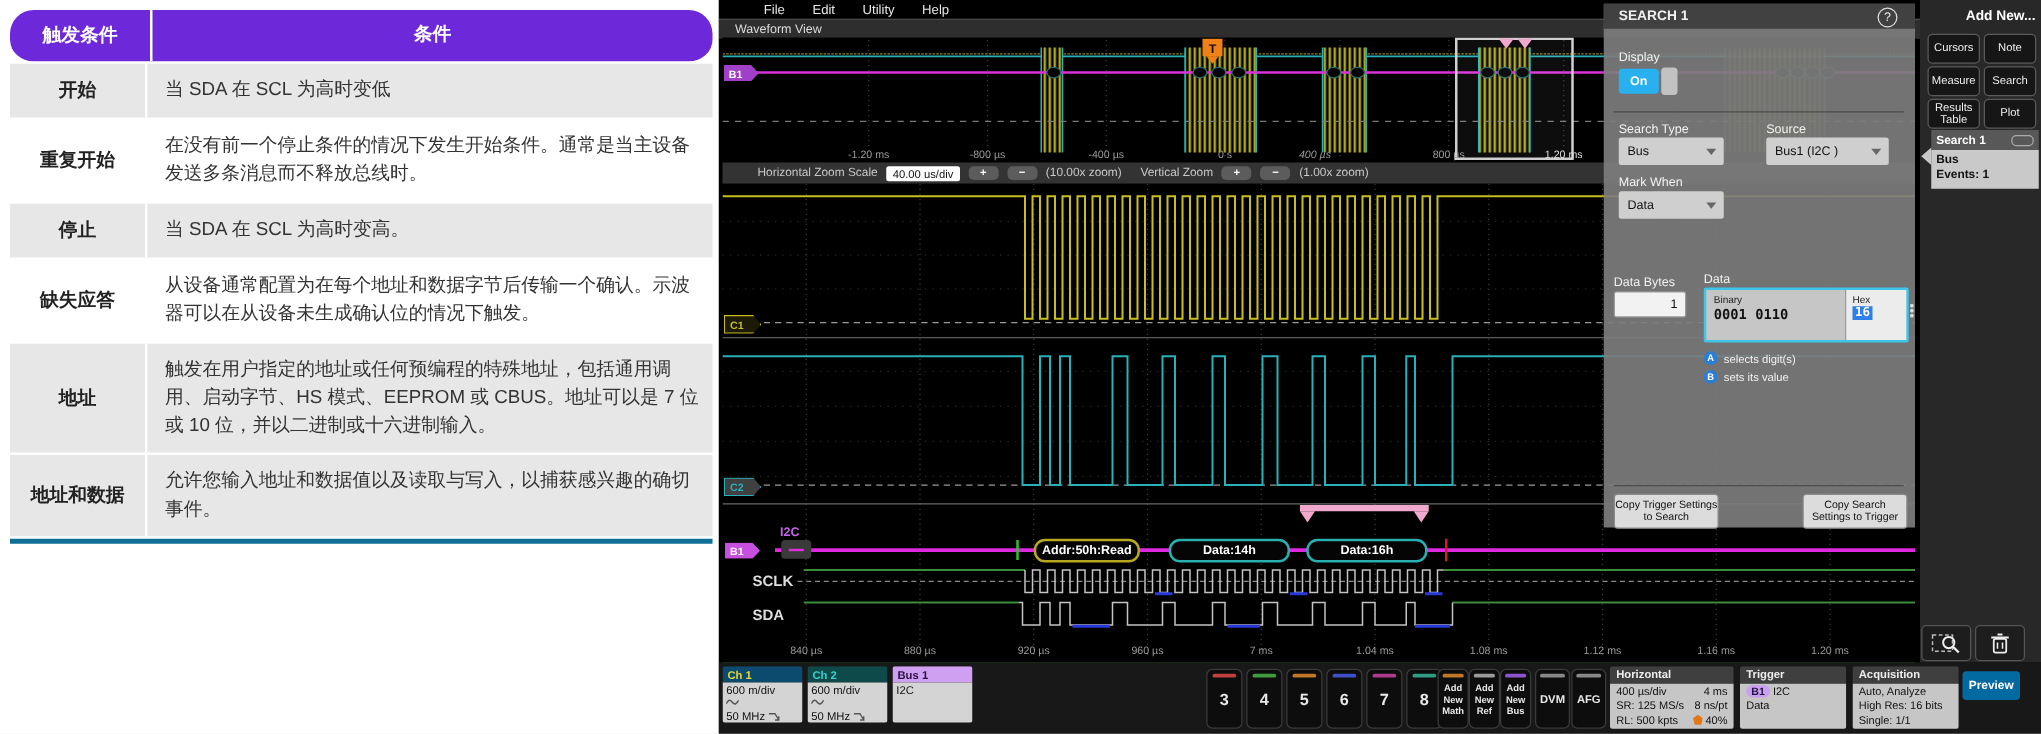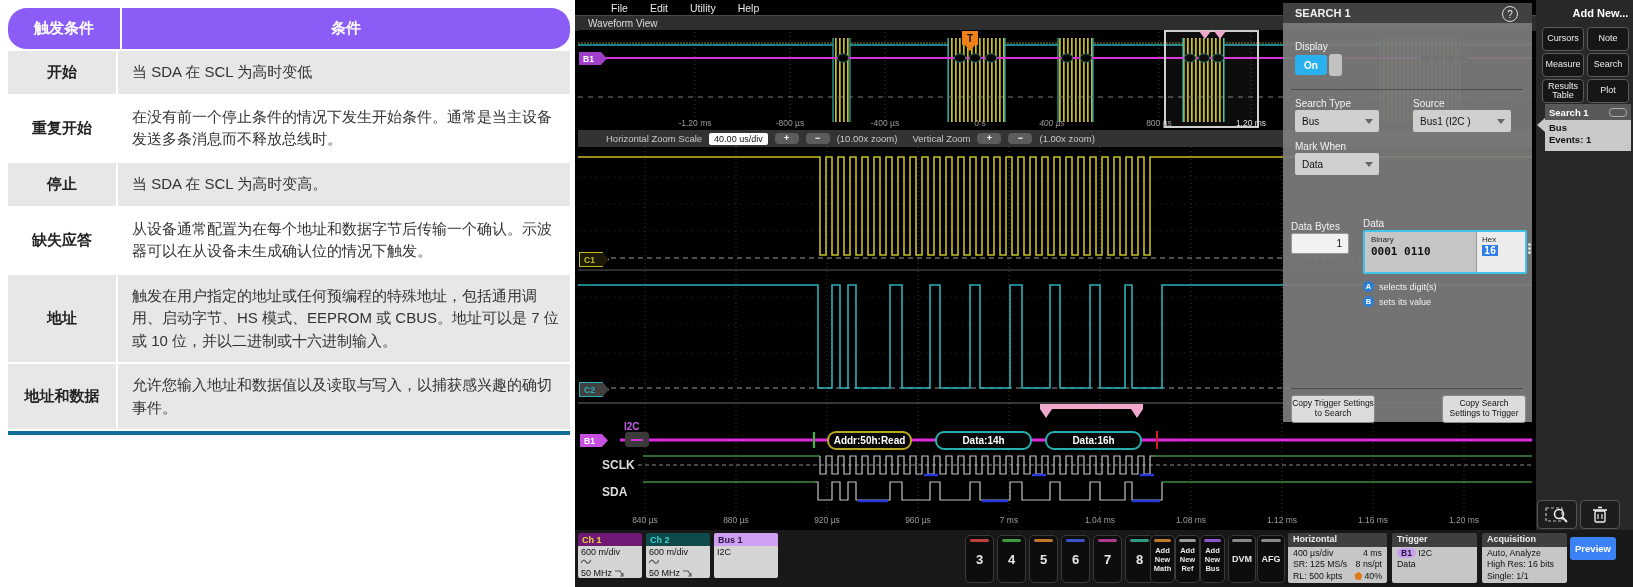--- a/index.html
+++ b/index.html
@@ -3,21 +3,21 @@
 <meta charset="utf-8">
 <style>
   html,body{margin:0;padding:0;background:#fff;}
   body{width:1633px;height:587px;position:relative;overflow:hidden;
        font-family:"Liberation Sans","DejaVu Sans",sans-serif;}
   .abs{position:absolute;}
   
   .doc{left:0;top:0;width:575px;height:587px;background:#fff;}
   .ttable{left:8px;top:8px;width:562px;}
   .trow{display:flex;border-bottom:2px solid #fff;}
-  .thead{background:#8b5cf6;color:#fff;font-weight:bold;font-size:16px;border-radius:19px;}
+  .thead{background:#6d28d9;color:#fff;font-weight:bold;font-size:16px;border-radius:19px;}
   .thead .c1,.thead .c2{display:flex;align-items:center;justify-content:center;padding:9px 4px;}
   .c1{width:104px;flex:0 0 104px;border-right:2px solid #fff;display:flex;align-items:center;justify-content:center;
       font-weight:bold;color:#222;font-size:15px;text-align:center;padding:12px 2px;}
   .c2{flex:1;color:#333;font-size:15px;line-height:1.5;display:flex;align-items:center;padding:10px 6px 10px 14px;}
   .shaded{background:#e7e7e7;}
   .tbottom{height:4px;background:#0f6f96;}
   
   .scope{left:575px;top:0;width:1058px;height:587px;background:#000;overflow:hidden;}
   .menubar{left:0;top:0;width:958px;height:15px;background:#000;display:flex;gap:22px;padding-left:36px;
            align-items:center;color:#e8e8e8;font-size:10.5px;}
@@ -94,21 +94,21 @@
           color:#e8e8e8;font-size:7.5px;font-weight:bold;text-align:center;line-height:1.2;
           display:flex;align-items:center;justify-content:center;}
   .addbtn .bar{position:absolute;top:3px;left:3px;right:3px;height:3px;border-radius:2px;}
   .panel{position:absolute;top:3px;height:50px;border-radius:2px;overflow:hidden;}
   .panel .hd{height:12px;background:#3f3f3f;color:#eee;font-size:9px;font-weight:bold;padding:1px 5px;}
   .panel .bd{background:#c6c6c6;color:#111;font-size:8.8px;height:36px;padding:1px 5px;line-height:1.3;}
   .prow{display:flex;justify-content:space-between;}
   .b1pill{background:#c9a0f0;color:#201040;border-radius:6px;padding:0 4px;font-weight:bold;font-size:8.5px;}
   .warn{display:inline-block;width:8px;height:8px;background:#e07818;
         clip-path:polygon(50% 0,100% 35%,82% 100%,18% 100%,0 35%);vertical-align:-1px;margin-right:2px;}
-  .preview{position:absolute;left:995px;top:7px;width:46px;height:23px;background:#3b82f6;border-radius:3px;
+  .preview{position:absolute;left:995px;top:7px;width:46px;height:23px;background:#0369a1;border-radius:3px;
            color:#fff;font-size:9.5px;font-weight:bold;display:flex;align-items:center;justify-content:center;}
 </style>
 </head>
 <body>
 
 <div class="abs doc">
   <div class="abs ttable">
     <div class="trow thead">
       <div class="c1 thc1" style="color:#fff;">触发条件</div>
       <div class="c2" style="justify-content:center;color:#fff;font-weight:bold;">条件</div>
@@ -416,21 +416,21 @@
         <line x1="1" y1="4" x2="15" y2="4" stroke="#eee" stroke-width="1.6"></line>
         <line x1="6" y1="1.5" x2="10" y2="1.5" stroke="#eee" stroke-width="1.6"></line>
         <line x1="6" y1="8" x2="6" y2="13" stroke="#eee" stroke-width="1.2"></line>
         <line x1="10" y1="8" x2="10" y2="13" stroke="#eee" stroke-width="1.2"></line>
       </svg>
     </div>
   </div>
 
   <div class="abs bottombar">
     <div class="badge" style="left:3px;">
-      <div class="hd" style="background:#701a75;color:#e6d83c;">Ch 1</div>
+      <div class="hd" style="background:#0c4a6e;color:#e6d83c;">Ch 1</div>
       <div class="bd">
         <div>600 m/div</div>
         <svg width="10" height="7" viewBox="0 0 10 7">
             <path d="M0,5 Q2.5,0 5,4 Q7.5,7 10,2" fill="none" stroke="#555" stroke-width="1.2"></path>
           </svg>
         <div><span>50 MHz</span>
           <svg width="9" height="7" viewBox="0 0 9 7" style="vertical-align:-1px;">
               <path d="M0,1 H5 L8,6 M5,6 L8,6 L8,3" fill="none" stroke="#555" stroke-width="1.1"></path>
             </svg>
         </div>

